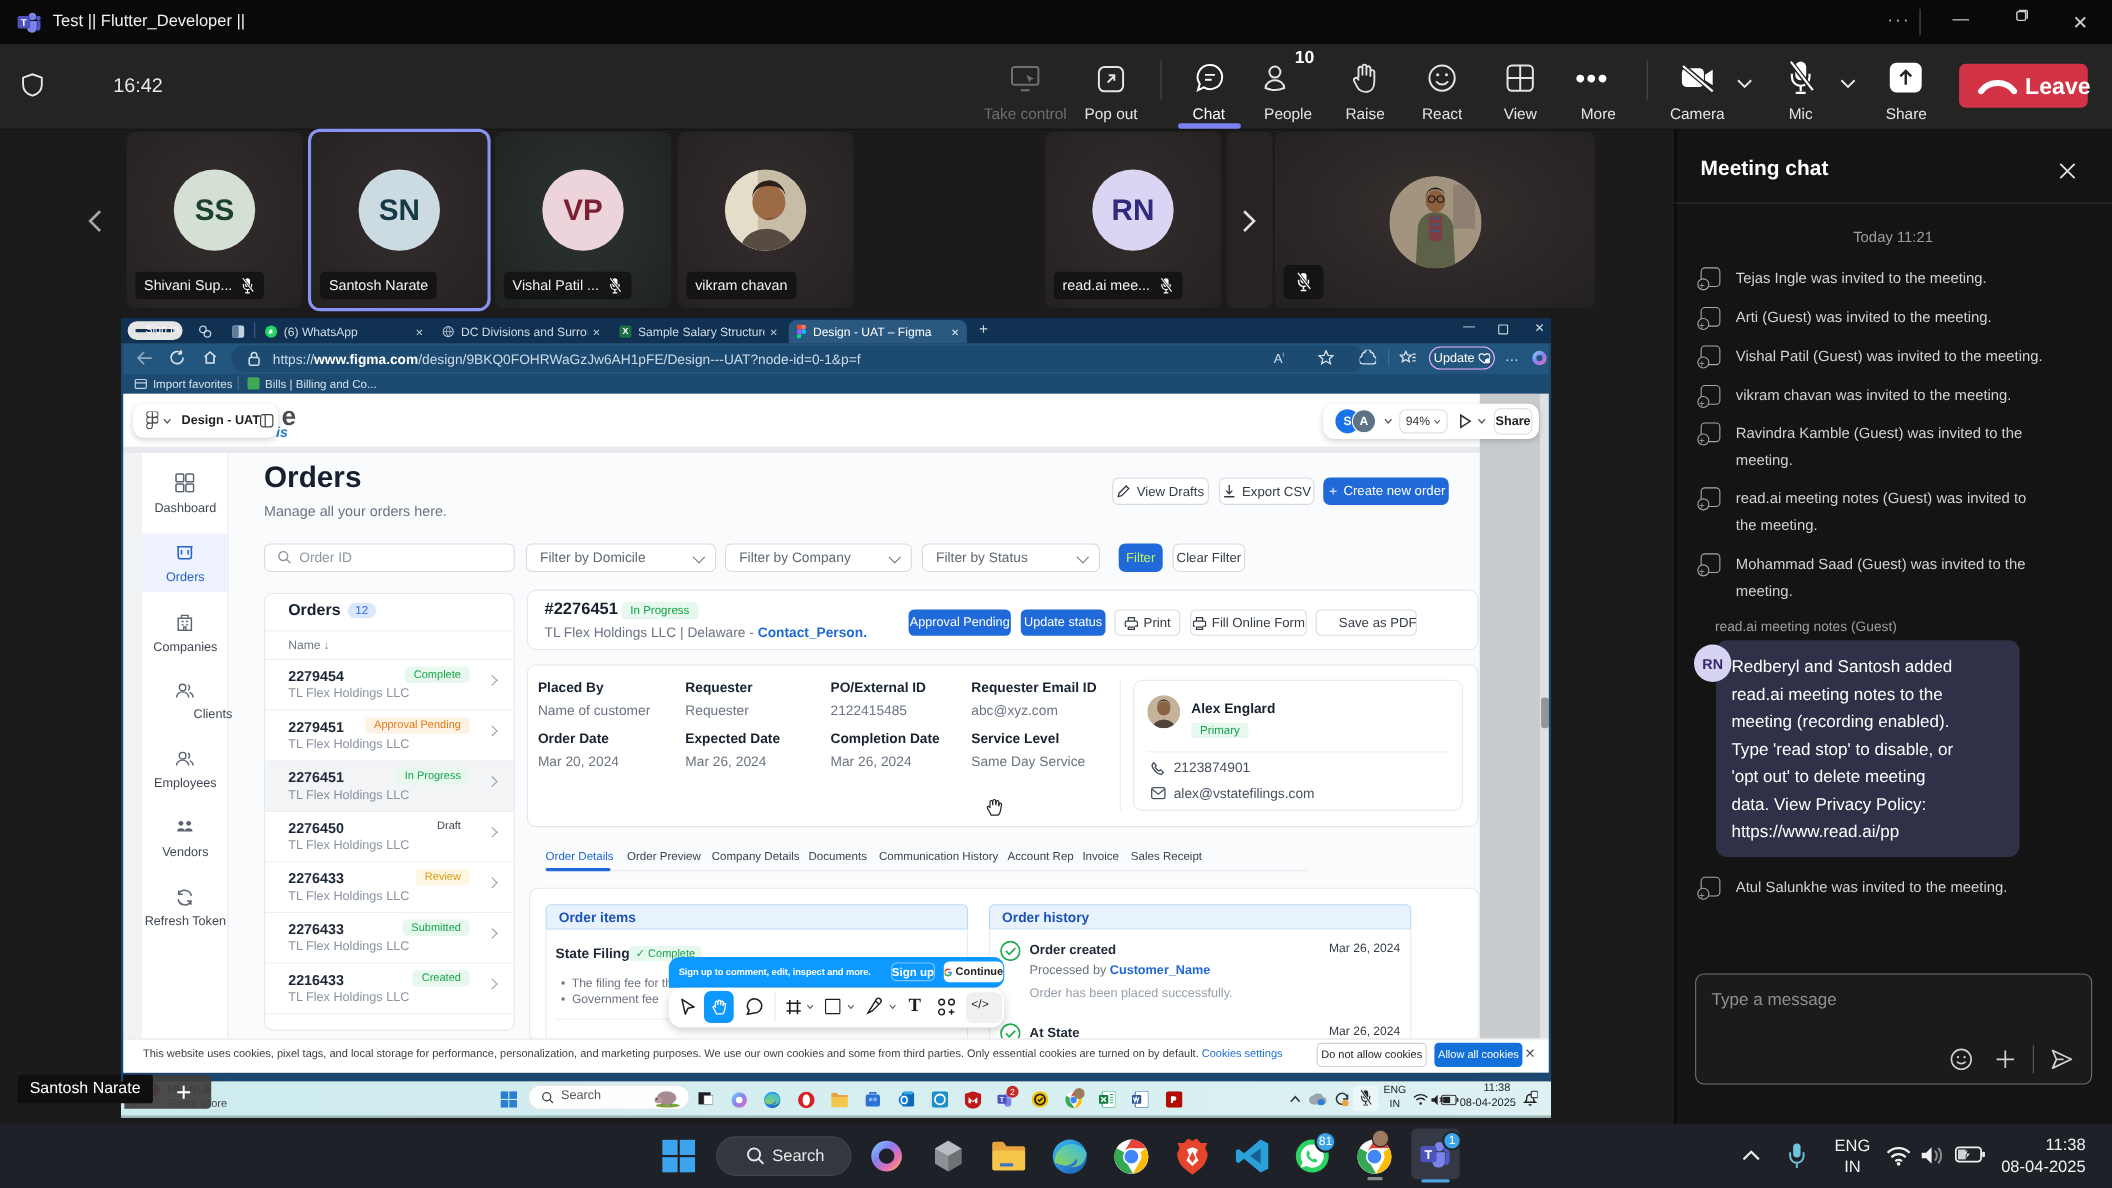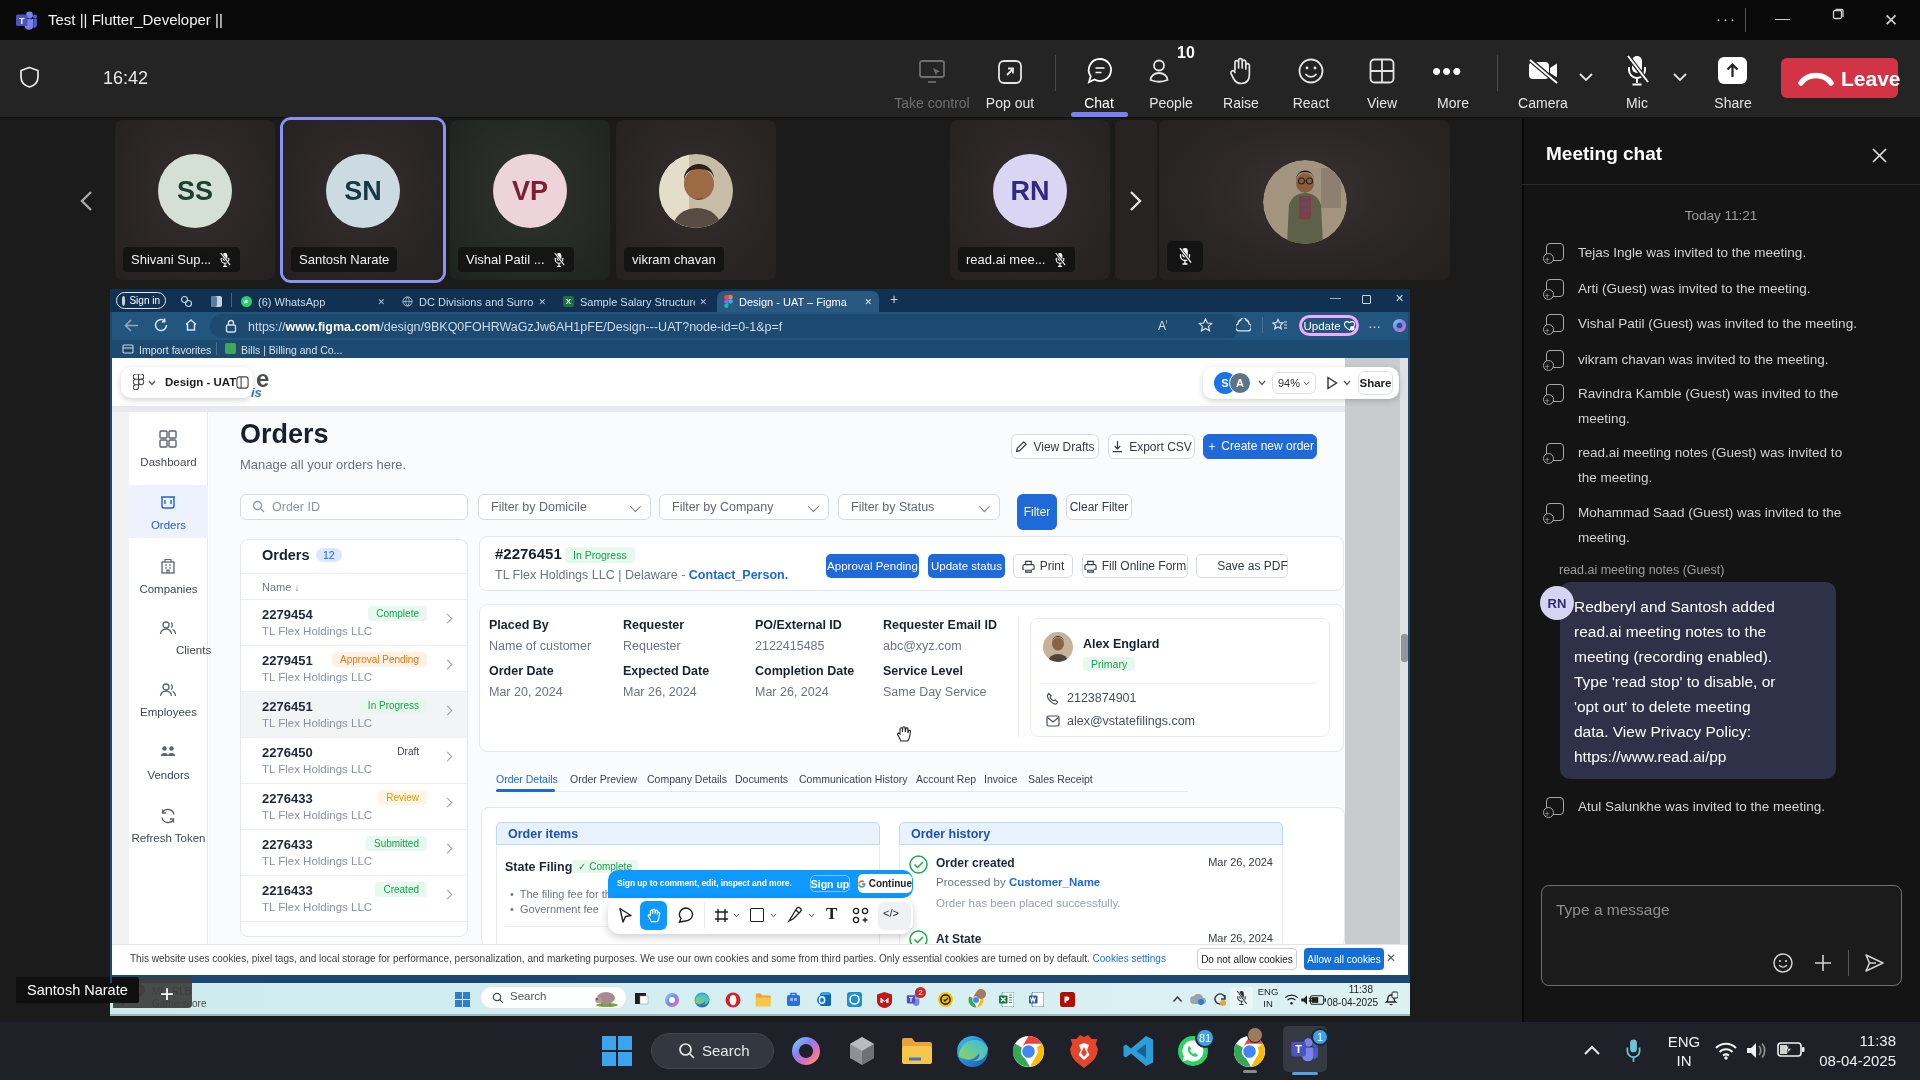--- a/index.html
+++ b/index.html
@@ -164,21 +164,21 @@
     </svg>
 <div class="abs" style="left:1841px;top:67px;font-size:21px;font-weight:bold;color:#fff;">Leave</div>
 <div class="abs" id="stage"></div>
 
 <div class="abs" id="browser">
  <div class="abs" style="left:0;top:23px;width:2px;height:671px;background:#1b4771;z-index:5;"></div>
  <div class="abs" style="left:1298px;top:23px;width:2px;height:671px;background:#1b4771;z-index:5;"></div>
  <div class="abs" style="left:0;top:725px;width:1300px;height:2px;background:#9fb9bd;z-index:5;"></div>
 
  <div class="abs" style="left:0;top:0;width:1300px;height:23px;background:#103152;"></div>
- <div class="abs" style="left:6px;top:3px;width:50px;height:17px;border:1px solid #e5e5e5;border-radius:9px;display:flex;align-items:center;padding:0 5px;">
+ <div class="abs" style="left:6px;top:3px;width:50px;height:17px;border:7px solid #e5e5e5;border-radius:9px;display:flex;align-items:center;padding:0 5px;">
    <div style="width:10px;height:10px;border-radius:50%;background:#c9d6e2;"></div>
    <span style="color:#fff;font-size:10px;margin-left:4px;">Sign in</span>
  </div>
  <svg class="abs" style="left:70px;top:6px" width="13" height="13" viewBox="0 0 13 13">
         <circle cx="4.5" cy="4.5" r="3" fill="none" stroke="#c2d2e0" stroke-width="1.2"></circle>
         <circle cx="8.5" cy="8.5" r="3" fill="none" stroke="#c2d2e0" stroke-width="1.2"></circle>
       </svg>
  <svg class="abs" style="left:100px;top:6px" width="13" height="13" viewBox="0 0 13 13">
         <rect x="1" y="1" width="11" height="11" rx="2" fill="#c2d2e0"></rect>
         <rect x="1" y="1" width="6" height="11" rx="2" fill="#5b7d9b"></rect>
@@ -244,21 +244,21 @@
         <path d="M7.5 1 l1.9 4 4.4 .4 -3.3 3 1 4.3 -4 -2.3 -4 2.3 1-4.3 -3.3-3 4.4-.4z" fill="none" stroke="#d7e2ec" stroke-width="1.2"></path>
       </svg>
  <svg class="abs" style="left:1126px;top:29px" width="15" height="15" viewBox="0 0 15 15">
         <path d="M5 2 a2.5 2.5 0 0 1 5 0 c2 .5 3 2 3 4 a3.5 3.5 0 0 1 -1 6.8 H3 A3.5 3.5 0 0 1 2 6 c0-2 1-3.5 3-4z" fill="none" stroke="#d7e2ec" stroke-width="1.3"></path>
       </svg>
  <div class="abs" style="left:1152px;top:28px;width:1px;height:16px;background:#4a6f90;"></div>
  <svg class="abs" style="left:1162px;top:29px" width="16" height="15" viewBox="0 0 16 15">
         <path d="M6 1.5 l1.5 3.2 3.5 .3 -2.6 2.4 .8 3.4 -3.2-1.8 -3.2 1.8 .8-3.4 L1 5 l3.5-.3z" fill="none" stroke="#d7e2ec" stroke-width="1.2"></path>
         <path d="M12 4 h3 M12 7 h3 M12 10 h3" stroke="#d7e2ec" stroke-width="1.2"></path>
       </svg>
- <div class="abs" style="left:1189px;top:26px;width:60px;height:21px;border:3px solid #f0abfc;border-radius:11px;color:#fff;font-size:11.5px;display:flex;align-items:center;justify-content:center;">Update <svg style="margin-left:3px" width="11" height="10" viewBox="0 0 12 11">
+ <div class="abs" style="left:1189px;top:26px;width:60px;height:21px;border:1px solid #f0abfc;border-radius:11px;color:#fff;font-size:11.5px;display:flex;align-items:center;justify-content:center;">Update <svg style="margin-left:3px" width="11" height="10" viewBox="0 0 12 11">
           <path d="M6 10 C-4 4 2-2 6 2 c4-4 10 2 0 8z" fill="none" stroke="#fff" stroke-width="1.2"></path>
           <circle cx="9" cy="8" r="2.5" fill="#fff"></circle>
         </svg></div>
  <div class="abs" style="left:1258px;top:27px;color:#d7e2ec;font-size:13px;letter-spacing:1px;">…</div>
  <svg class="abs" style="left:1282px;top:29px" width="15" height="15" viewBox="0 0 32 32">
         <defs>
           <linearGradient id="cop2" x1="0" y1="0" x2="1" y2="1">
             <stop offset="0" stop-color="#6ee0f7"></stop>
             <stop offset=".5" stop-color="#8a7df2"></stop>
             <stop offset="1" stop-color="#e66fb2"></stop>
@@ -344,21 +344,21 @@
 
   <div class="abs" style="left:130px;top:205px;width:228px;height:26px;background:#fff;border:1px solid #d7dbe1;border-radius:6px;"></div>
   <svg class="abs" style="left:142px;top:211px" width="13" height="13" viewBox="0 0 13 13">
           <circle cx="5.5" cy="5.5" r="4" fill="none" stroke="#8d95a3" stroke-width="1.3"></circle>
           <path d="M8.5 8.5 L12 12" stroke="#8d95a3" stroke-width="1.3"></path>
         </svg>
   <div class="abs" style="left:162px;top:211px;font-size:12.5px;color:#8d95a3;">Order ID</div>
   <div class="fsel" style="left:368px;width:173px;">Filter by Domicile</div>
   <div class="fsel" style="left:549px;width:170px;">Filter by Company</div>
   <div class="fsel" style="left:728px;width:162px;">Filter by Status</div>
-  <div class="abs" style="left:907px;top:205px;width:40px;height:36px;background:#2069d8;border-radius:6px;color:#fef9c3;font-size:12px;display:flex;align-items:center;justify-content:center;">Filter</div>
+  <div class="abs" style="left:907px;top:205px;width:40px;height:26px;background:#2069d8;border-radius:6px;color:#bef264;font-size:12px;display:flex;align-items:center;justify-content:center;">Filter</div>
   <div class="abs" style="left:956px;top:205px;width:66px;height:26px;background:#fff;border:1px solid #d7dbe1;border-radius:6px;color:#333b46;font-size:12px;display:flex;align-items:center;justify-content:center;">Clear Filter</div>
 
   <div class="abs" style="left:130px;top:250px;width:228px;height:398px;background:#fff;border:1px solid #e4e7ec;border-radius:8px;"></div>
   <div class="abs" style="left:152px;top:258px;font-size:14.5px;font-weight:bold;color:#16202e;">Orders</div>
   <div class="abs" style="left:206px;top:259px;padding:1px 7px;background:#dbe7fb;border-radius:9px;font-size:10.5px;color:#2563eb;">12</div>
   <div class="abs" style="left:131px;top:284px;width:226px;height:1px;background:#eceef2;"></div>
   <div class="abs" style="left:152px;top:292px;font-size:11px;color:#6f7887;">Name <span style="font-size:10px">↓</span></div>
   <div class="abs" style="left:131px;top:310px;width:226px;height:1px;background:#eceef2;"></div>
   <div class="orow" style="top:311px;">
           <div class="onum">2279454</div>

